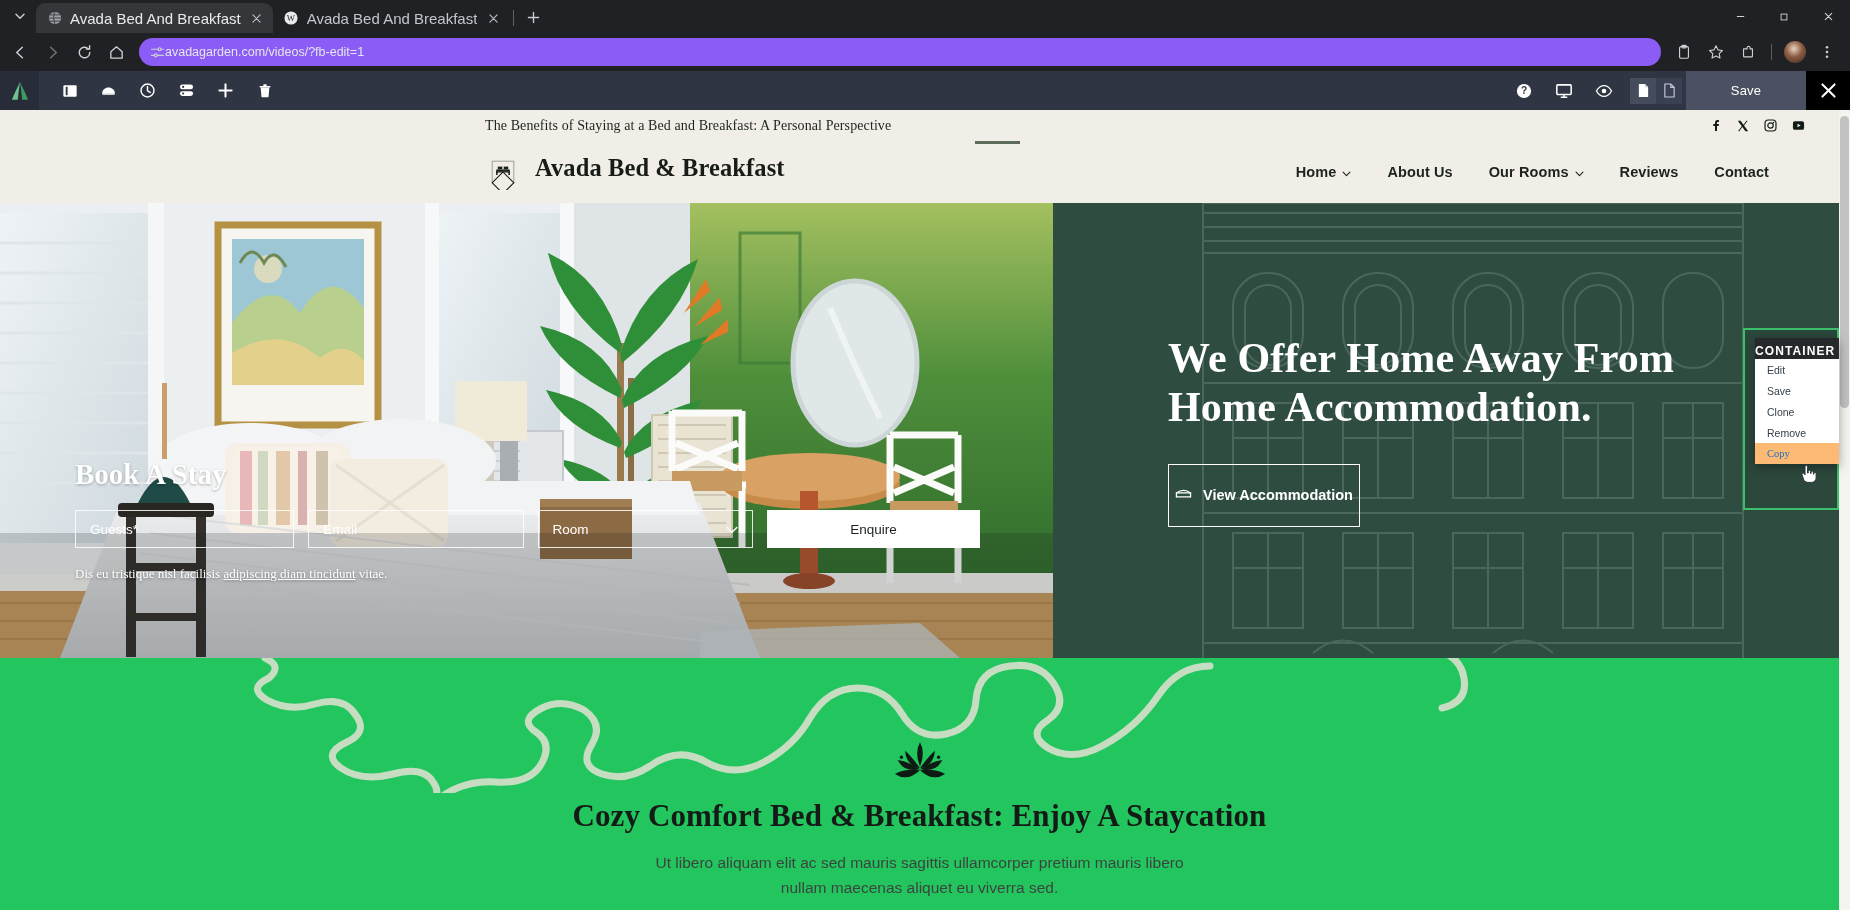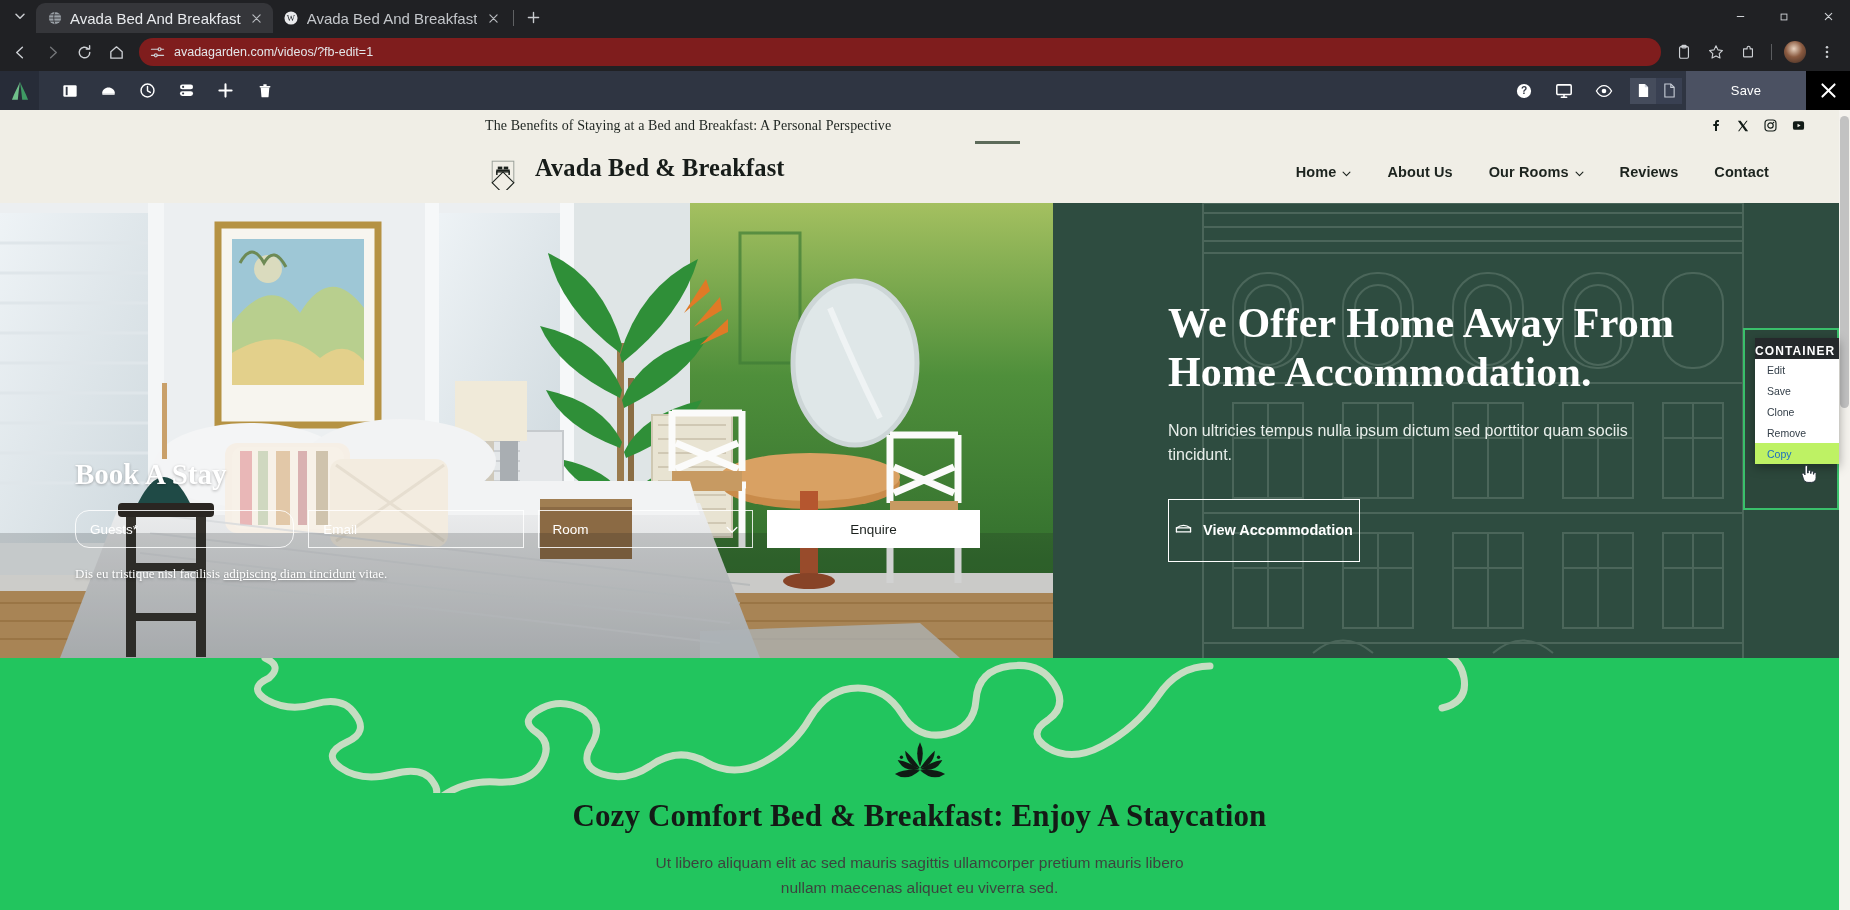--- a/index.html
+++ b/index.html
@@ -42,22 +42,22 @@
     justify-content:center; color:#cfd2d6; }
 
   .omnibar {
     height: 38px; background: #202124; display: flex; align-items: center;
     padding: 0 8px 0 5px; gap: 2px;
   }
   .navbtn { width: 30px; height: 30px; border-radius: 50%; display:flex;
     align-items:center; justify-content:center; color:#cdd0d4; flex:0 0 30px; }
   .navbtn.dim { color: #737578; }
   .urlbox {
-    flex: 1 1 auto; height: 28px; background: #7f1d1d; border-radius: 15px;
-    display: flex; align-items: center; padding: 0 12px 0 11px; gap: 9px;
+    flex: 1 1 auto; height: 28px; background: #8b5cf6; border-radius: 15px;
+    display: flex; align-items: center; padding: 0 12px 0 11px; 
     margin: 0 6px; color: #e4e6e9; font-size: 12.5px;
   }
   .omni-right { display:flex; align-items:center; gap: 2px; }
   .avatar-chip { width: 22px; height:22px; border-radius:50%;
     background: radial-gradient(circle at 45% 35%, #e8d3c0 0%, #8a5a40 45%, #3c2a22 100%);
     margin: 0 4px; }
   .vsep { width:1px; height:16px; background:#5a5c5f; margin: 0 6px; }
 
   
   .fb-toolbar {
@@ -147,21 +147,21 @@
   .book-wrap { position:absolute; left: 75px; bottom: 76px; z-index: 5; width: 905px; }
   .book-title {
     font-family: "Liberation Serif", serif; font-size: 29px; color:#fff;
     font-weight: 700; margin-bottom: 19px; text-shadow: 0 1px 3px rgba(0,0,0,.3);
   }
   .book-row { display:flex; gap: 14px; }
   .field {
     height: 38px; border: 1px solid rgba(255,255,255,.85); display:flex;
     align-items:center; padding: 0 14px; color:#fff; font-size: 13.5px;
   }
-  .field.guests { width: 220px; border-radius: 14px; }
+  .field.guests { width: 220px; }
   .field.email { width: 216px; }
   .field.room { width: 216px; justify-content: space-between; }
   .btn-enquire {
     width: 214px; height: 38px; background:#fff; color:#1c211e; font-size: 13.5px;
     display:flex; align-items:center; justify-content:center; font-weight: 500;
   }
   .book-note { margin-top: 18px; font-family: "Liberation Serif", serif;
     font-size: 13px; color:#fff; text-shadow: 0 1px 3px rgba(0,0,0,.35); }
   .book-note u { text-decoration: underline; }
 
@@ -193,21 +193,21 @@
     box-shadow: 0 3px 10px rgba(0,0,0,.35); background:#fff;
   }
   .ctx-head {
     background: #25292b; color:#fff; font-size: 12px; font-weight: 700;
     letter-spacing: 1.1px; text-align:right; padding: 6px 9px 6px 0; height: 21px;
   }
   .ctx-item {
     font-size: 10.5px; color: #35404a; padding: 4px 0 4px 12px; height: 21px;
     display:flex; align-items:center;
   }
-  .ctx-item.hl { background: #bef264; color:#1b6ec2; }
+  .ctx-item.hl { background: #fdba74; color:#1b6ec2;font-family:Liberation Serif, serif; }
   .cursor-hand { position:absolute; left: 1800px; top: 355px; width:16px; height:18px; }
 </style>
 </head>
 <body>
 
 <div class="browser">
 
   <div class="tabstrip">
     <div class="tab-listbtn">
       <svg width="12" height="12" viewBox="0 0 12 12">
@@ -695,21 +695,20 @@
                   <rect x="470" y="350" width="60" height="95"></rect>
                     <path d="M470 385 H530 M500 350 V445"></path>
                 </g>
                 <path d="M10 30 H550 M10 44 H550 M10 58 H550"></path>
                 <path d="M120 470 q30 -25 60 0 M300 470 q30 -25 60 0"></path>
               </g>
             </svg>
           </div>
 
           <div class="hero-h1">We Offer Home Away From Home Accommodation.</div>
-          <div class="hero-p">Non ultricies tempus nulla ipsum dictum sed porttitor quam sociis tincidunt.</div>
           <div class="hero-btn">
             <span>
               <svg width="17" height="13" viewBox="0 0 18 14">
                   <path d="M1.4 10.6 V6.4 h15.2 v4.2" fill="none" stroke="#fff" stroke-width="1.4" stroke-linecap="round"></path>
                   <path d="M1.4 6.4 q7.6 -5.6 15.2 0" fill="none" stroke="#fff" stroke-width="1.4"></path>
                   <path d="M1.4 10.6 h15.2" stroke="#fff" stroke-width="1.4" stroke-linecap="round"></path>
                 </svg>
             </span>
             <span>View Accommodation</span>
           </div>

